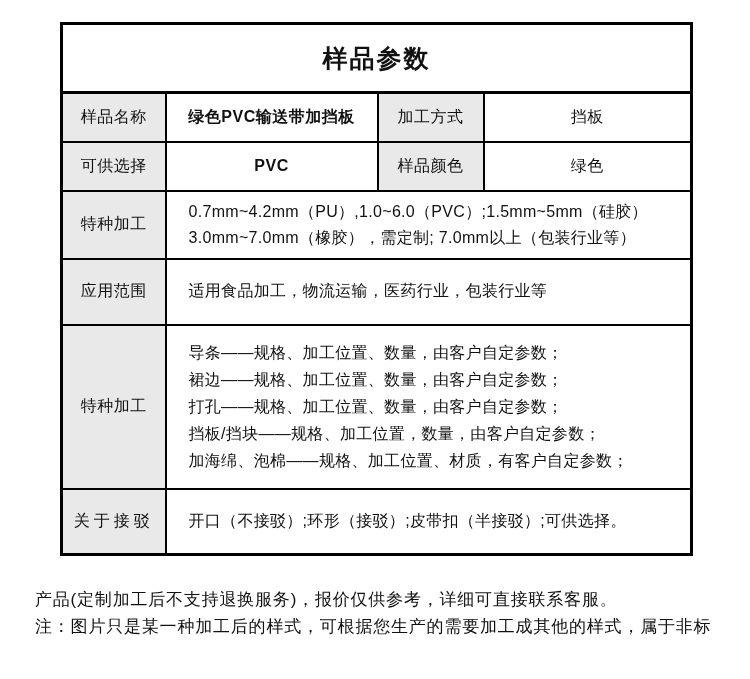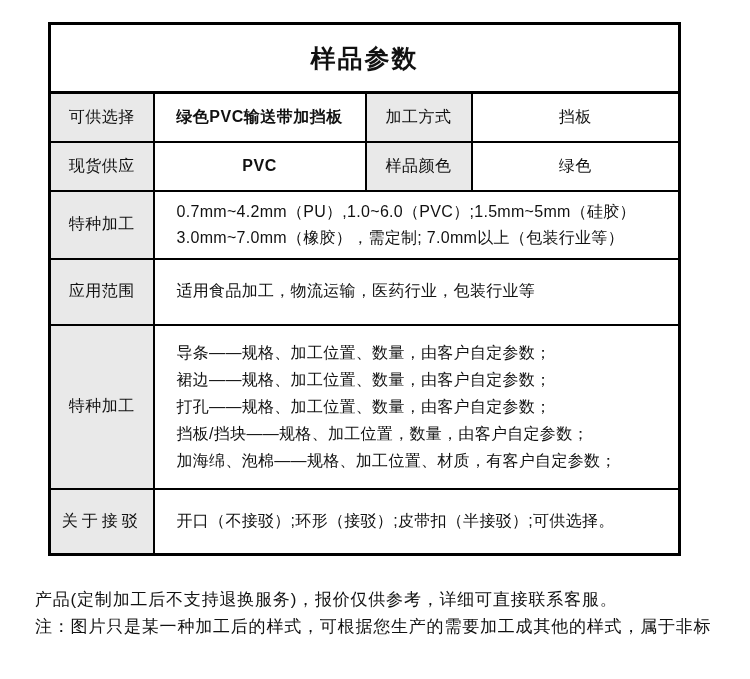--- a/index.html
+++ b/index.html
@@ -11,21 +11,21 @@
     color: #111111;
   }
   .page {
     position: relative;
     width: 750px;
     height: 679px;
     overflow: hidden;
   }
   table.spec {
     position: absolute;
-    left: 48px;
+    left: 60px;
     top: 22px;
     width: 630px;
     border-collapse: collapse;
     table-layout: fixed;
     background: #ffffff;
   }
   table.spec td {
     border: 2px solid #000000;
     font-size: 16px;
     color: #111111;
@@ -81,27 +81,27 @@
       <col style="width:104px">
       <col style="width:212px">
       <col style="width:106px">
       <col style="width:208px">
     </colgroup>
     <tbody>
       <tr class="title-row">
         <td colspan="4">样品参数</td>
       </tr>
       <tr class="r-sm">
-        <td class="lbl">可供选择</td>
+        <td class="lbl">样品名称</td>
         <td class="val-center bold">绿色PVC输送带加挡板</td>
         <td class="lbl">加工方式</td>
         <td class="val-center">挡板</td>
       </tr>
       <tr class="r-sm">
-        <td class="lbl">现货供应</td>
+        <td class="lbl">可供选择</td>
         <td class="val-center bold">PVC</td>
         <td class="lbl">样品颜色</td>
         <td class="val-center">绿色</td>
       </tr>
       <tr class="r-thick">
         <td class="lbl">特种加工</td>
         <td class="val-left multiline" colspan="3">
           <div>0.7mm~4.2mm（PU）,1.0~6.0（PVC）;1.5mm~5mm（硅胶）</div>
           <div>3.0mm~7.0mm（橡胶），需定制; 7.0mm以上（包装行业等）</div>
         </td>

